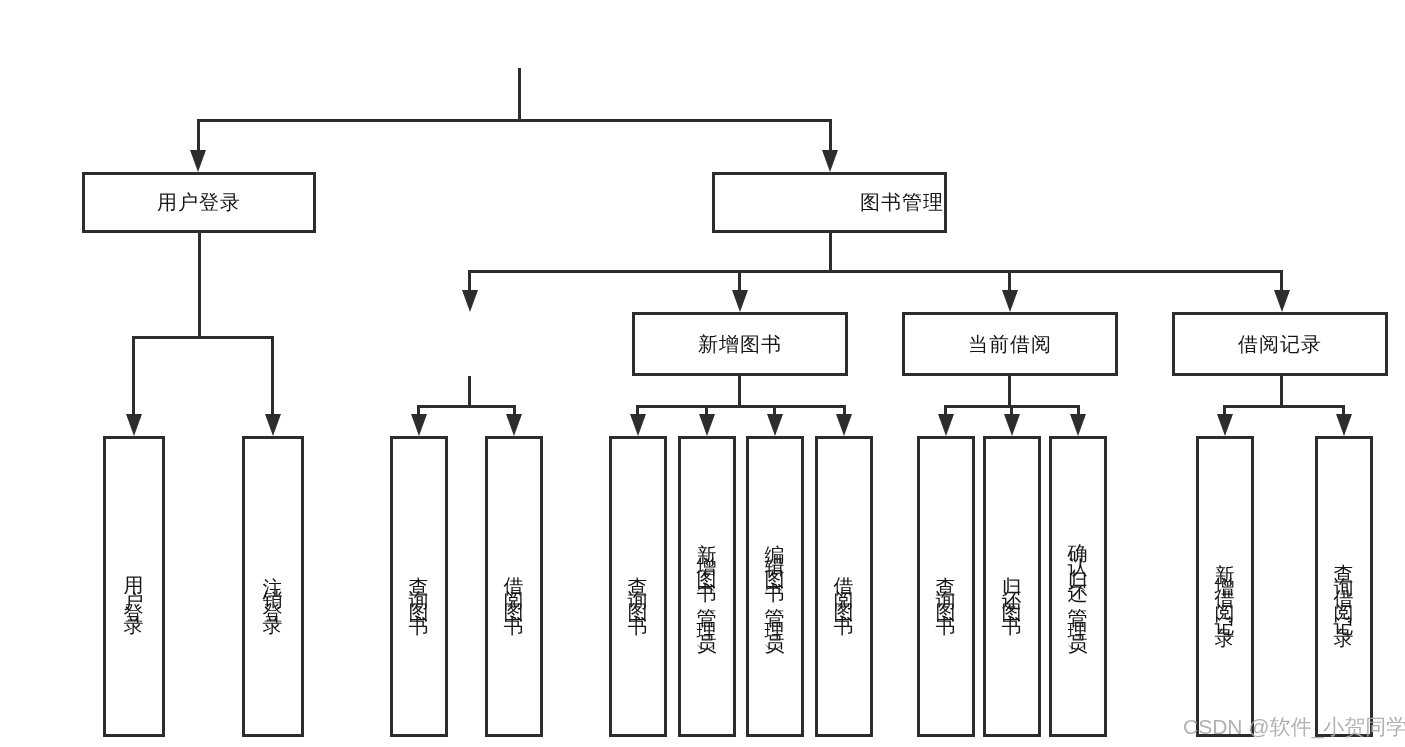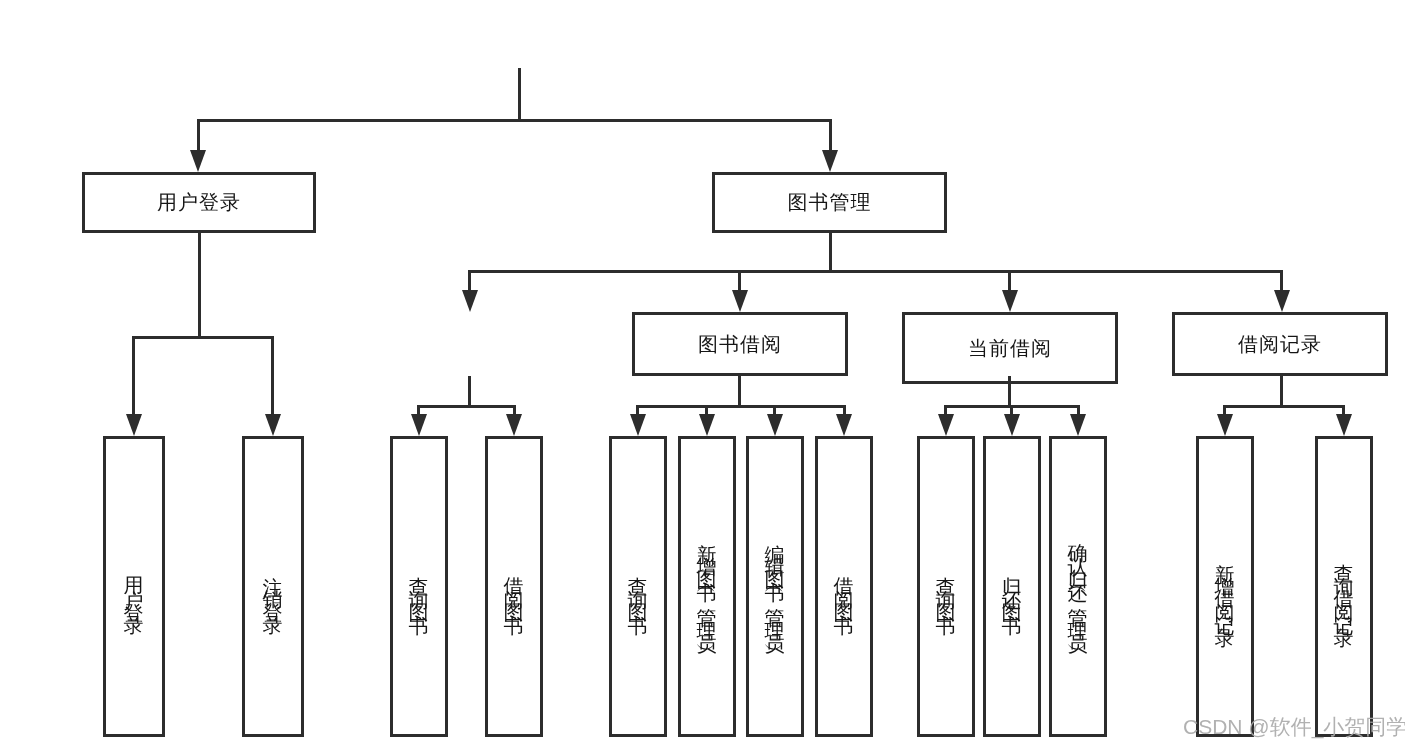--- a/index.html
+++ b/index.html
@@ -59,30 +59,30 @@
 </head>
 <body>
 
 <div id="canvas">
 
 
   <div class="box hbox" style="left:82px; top:172px; width:234px; height:61px;">
     <span>用户登录</span>
   </div>
 
-  <div class="box hbox" style="left:712px; top:172px; width:235px; height:61px;">
+  <div class="box hbox" style="left:712px; top:172px; width:235px; height:61px;justify-content:flex-end;">
     <span>图书管理</span>
   </div>
 
 
   <div class="box hbox" style="left:632px; top:312px; width:216px; height:64px;">
-    <span>图书借阅</span>
+    <span>新增图书</span>
   </div>
 
-  <div class="box hbox" style="left:902px; top:312px; width:216px; height:72px;">
+  <div class="box hbox" style="left:902px; top:312px; width:216px; height:64px;">
     <span>当前借阅</span>
   </div>
 
   <div class="box hbox" style="left:1172px; top:312px; width:216px; height:64px;">
     <span>借阅记录</span>
   </div>
 
   <div class="box vbox" style="left:103px; top:436px; width:62px; height:301px;">
     <span>用户登录</span>
   </div>

